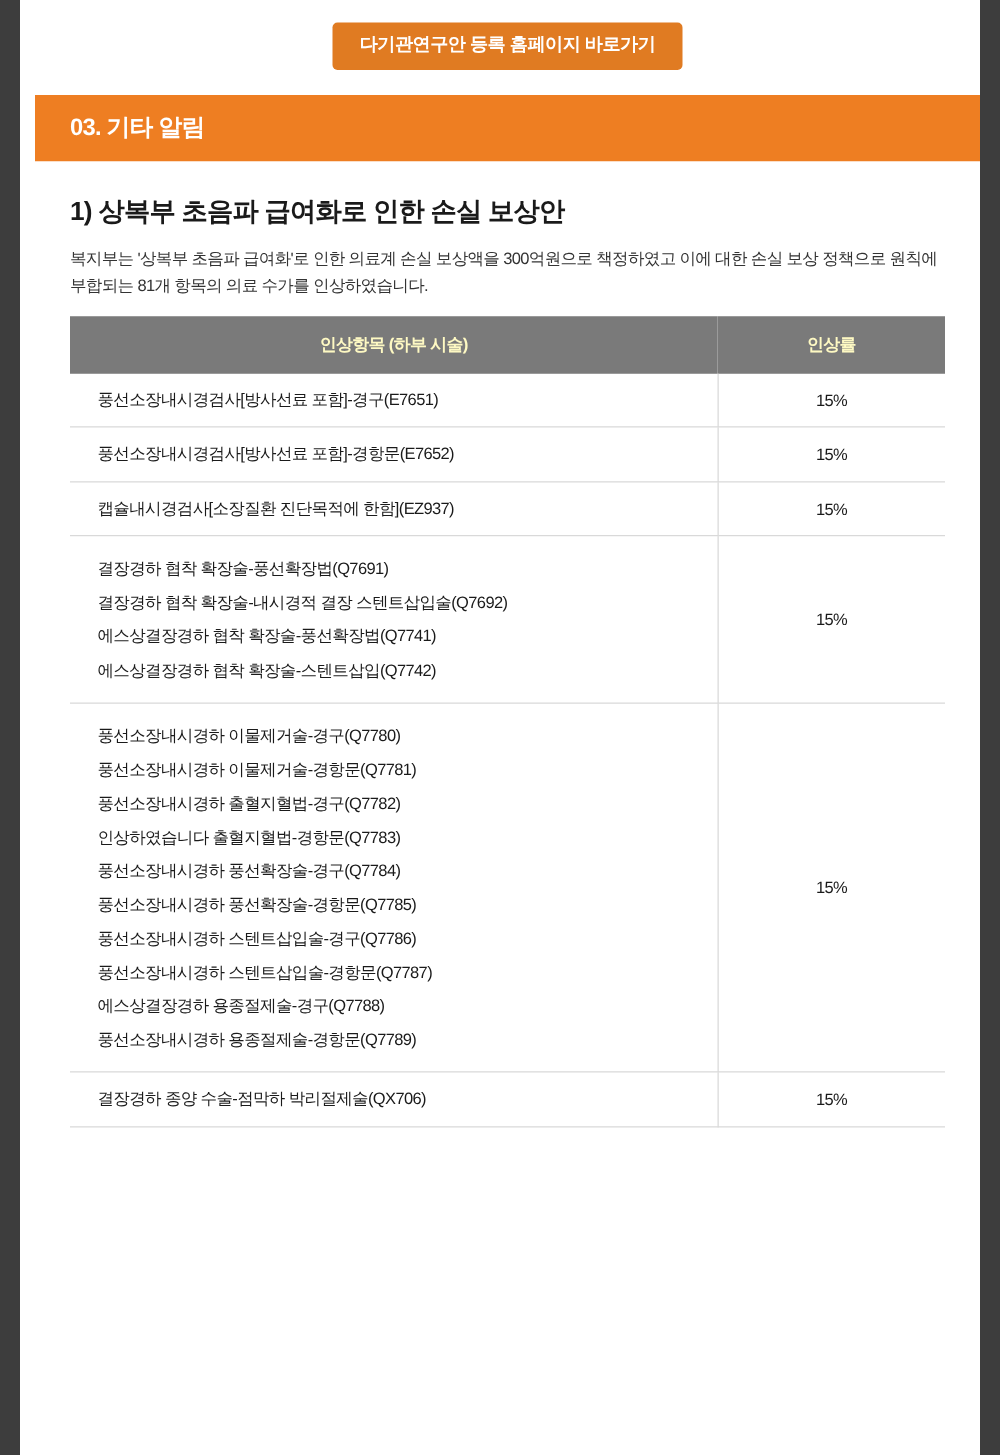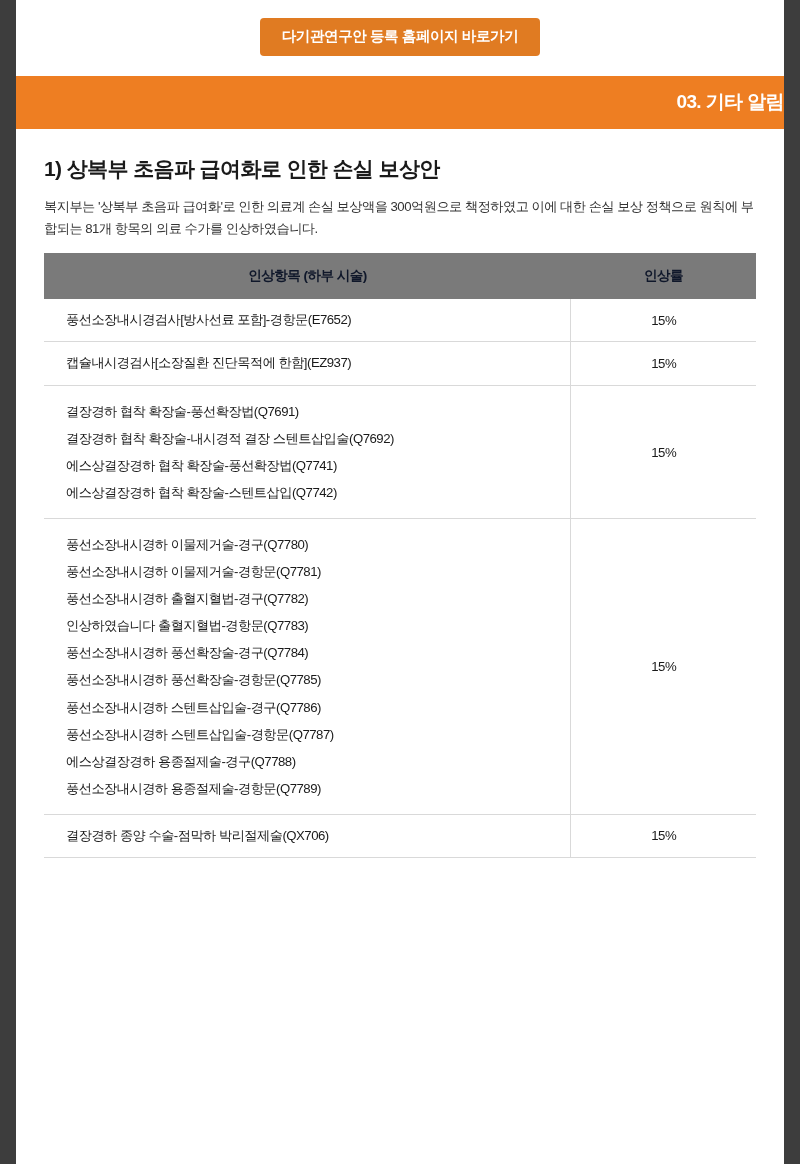--- a/index.html
+++ b/index.html
@@ -12,21 +12,21 @@
     min-height: 1164px;
     background: #3d3d3d;
     font-family: "Liberation Sans", sans-serif;
     color: #222;
   }
   .page {
     width: 768px;
     margin: 0 auto;
     background: #ffffff;
     min-height: 1164px;
-    padding: 0 0 20px 0;
+    padding: 0 0 20px 12px;
     position: relative;
   }
   .top-cta-wrap {
     padding: 18px 0 20px 0;
     text-align: center;
   }
   .cta-button {
     display: inline-block;
     background: #e07b22;
     color: #ffffff;
@@ -40,21 +40,20 @@
     line-height: 1;
   }
   .section-header {
     background: #ee7e22;
     color: #ffffff;
     font-size: 19px;
     font-weight: bold;
     letter-spacing: -0.6px;
     padding: 13px 0 14px 28px;
     margin: 0 0 0 0;
-    text-align: right;
   }
   .content {
     padding: 26px 28px 0 28px;
   }
   .sub-title {
     font-size: 21px;
     font-weight: bold;
     letter-spacing: -0.6px;
     margin: 0 0 13px 0;
     color: #1a1a1a;
@@ -67,21 +66,21 @@
     margin: 0 0 4px 0;
   }
   .para.last { margin-bottom: 18px; }
   table.rate-table {
     width: 100%;
     border-collapse: collapse;
     margin-top: 12px;
   }
   table.rate-table thead th {
     background: #7a7a7a;
-    color: #0f172a;
+    color: #fef9c3;
     font-size: 13.5px;
     font-weight: bold;
     letter-spacing: -0.5px;
     padding: 14px 6px;
     text-align: center;
     border: none;
   }
   table.rate-table thead th.col-item { width: 74%; }
   table.rate-table thead th.col-rate { width: 26%; }
   table.rate-table td {
@@ -127,20 +126,26 @@
     <table class="rate-table">
       <thead>
         <tr>
           <th class="col-item">인상항목 (하부 시술)</th>
           <th class="col-rate">인상률</th>
         </tr>
       </thead>
       <tbody id="table-body">
           <tr class="single-row">
             <td class="items">
+              <div class="item-line">풍선소장내시경검사[방사선료 포함]-경구(E7651)</div>
+            </td>
+            <td class="rate">15%</td>
+          </tr>
+          <tr class="single-row">
+            <td class="items">
               <div class="item-line">풍선소장내시경검사[방사선료 포함]-경항문(E7652)</div>
             </td>
             <td class="rate">15%</td>
           </tr>
           <tr class="single-row">
             <td class="items">
               <div class="item-line">캡슐내시경검사[소장질환 진단목적에 한함](EZ937)</div>
             </td>
             <td class="rate">15%</td>
           </tr>

